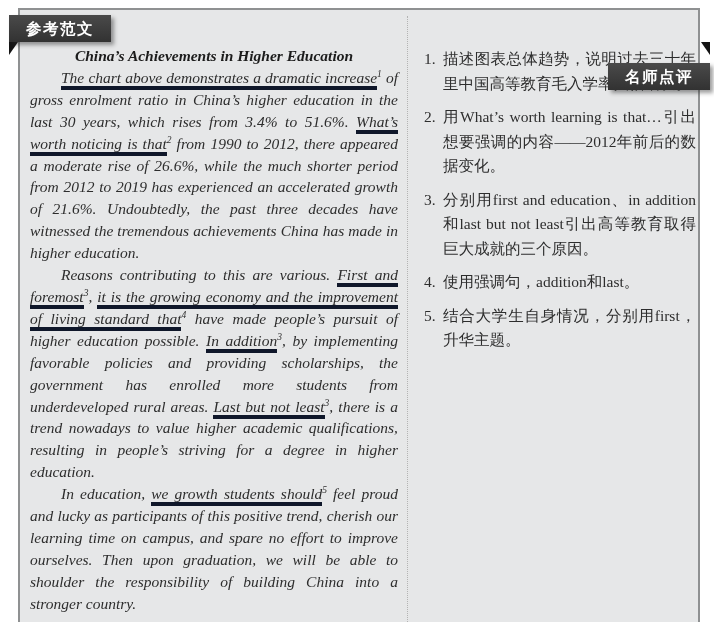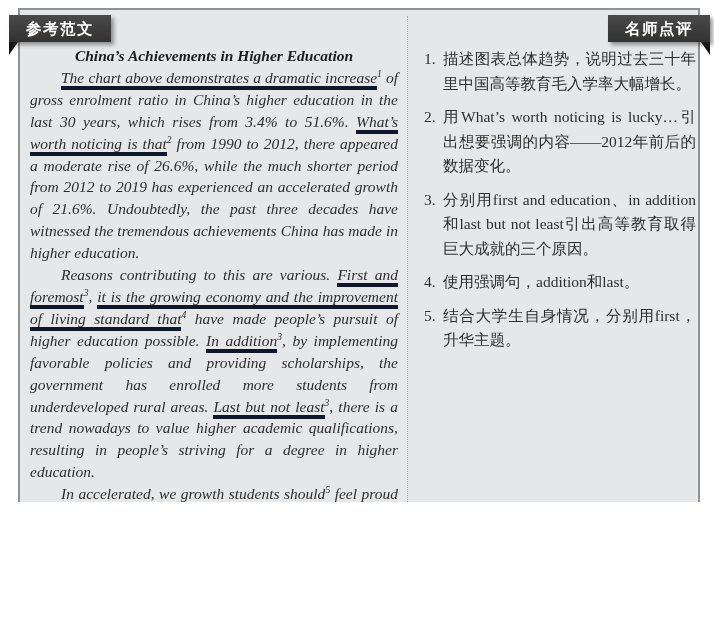--- a/index.html
+++ b/index.html
@@ -1,19 +1,19 @@
 <!DOCTYPE html>
 <html><head>
 <meta charset="utf-8">
 <style>
   html, body { margin: 0; padding: 0; background: #ffffff; }
   .page {
     position: relative;
     width: 714px;
-    height: 502px;
+    height: 622px;
     overflow: hidden;
     background: #ffffff;
     font-family: "Liberation Serif", "DejaVu Serif", serif;
   }
   
   .panel {
     position: absolute;
     left: 18px; top: 8px;
     width: 682px; height: 640px;
     box-sizing: border-box;
@@ -37,21 +37,21 @@
     color: #ffffff;
     font-family: "Liberation Sans", "DejaVu Sans", sans-serif;
     font-weight: bold;
     font-size: 15.5px;
     letter-spacing: 1.5px;
     box-shadow: 3px 3px 4px rgba(40,40,40,0.45);
     z-index: 3;
     white-space: nowrap;
   }
   .tab-left  { left: 9px; }
-  .tab-right { right: 4px; }
+  .tab-right { right: 4px; margin-top: 48px; }
   
   .fold {
     position: absolute;
     top: 42px;
     width: 0; height: 0;
     z-index: 2;
   }
   .fold-left  { left: 9px;  border-top: 13px solid #141414; border-right: 9px solid transparent; }
   .fold-right { right: 4px; border-top: 13px solid #141414; border-left: 9px solid transparent; }
   
@@ -101,32 +101,32 @@
   <div class="fold fold-left"></div>
 
   <div class="tab tab-right">名师点评</div>
   <div class="fold fold-right"></div>
 
   <div class="essay">
     <div class="essay-title">China’s Achievements in Higher Education</div>
     <div>
         <p><span class="u">The chart above demonstrates a dramatic increase</span><sup>1</sup><span> of gross enrolment ratio in China’s higher education in the last 30 years, which rises from 3.4% to 51.6%. </span><span class="u">What’s worth noticing is that</span><sup>2</sup><span> from 1990 to 2012, there appeared a moderate rise of 26.6%, while the much shorter period from 2012 to 2019 has experienced an accelerated growth of 21.6%. Undoubtedly, the past three decades have witnessed the tremendous achievements China has made in higher education.</span></p>
         <p><span>Reasons contributing to this are various. </span><span class="u">First and foremost</span><sup>3</sup><span>, </span><span class="u">it is the growing economy and the improvement of living standard that</span><sup>4</sup><span> have made people’s pursuit of higher education possible. </span><span class="u">In addition</span><sup>3</sup><span>, by implementing favorable policies and providing scholarships, the government has enrolled more students from underdeveloped rural areas. </span><span class="u">Last but not least</span><sup>3</sup><span>, there is a trend nowadays to value higher academic qualifications, resulting in people’s striving for a degree in higher education.</span></p>
-        <p><span>In accelerated, </span><span class="u">we growth students should</span><sup>5</sup><span> feel proud and lucky as participants of this positive trend, cherish our learning time on campus, and spare no effort to improve ourselves. Then upon graduation, we will be able to shoulder the responsibility of building China into a stronger country.</span></p>
+        <p><span>In education, </span><span class="u">we growth students should</span><sup>5</sup><span> feel proud and lucky as participants of this positive trend, cherish our learning time on campus, and spare no effort to improve ourselves. Then upon graduation, we will be able to shoulder the responsibility of building China into a stronger country.</span></p>
       </div>
   </div>
 
   <div class="comments">
       <div class="comment">
         <div class="num">1.</div>
         <div class="txt">描述图表总体趋势，说明过去三十年里中国高等教育毛入学率大幅增长。</div>
       </div>
       <div class="comment">
         <div class="num">2.</div>
-        <div class="txt">用What’s worth noticing is lucky…引出想要强调的内容——2012年前后的数据变化。</div>
+        <div class="txt">用What’s worth learning is that…引出想要强调的内容——2012年前后的数据变化。</div>
       </div>
       <div class="comment">
         <div class="num">3.</div>
         <div class="txt">分别用first and education、in addition和last but not least引出高等教育取得巨大成就的三个原因。</div>
       </div>
       <div class="comment">
         <div class="num">4.</div>
         <div class="txt">使用强调句，addition和last。</div>
       </div>
       <div class="comment">

